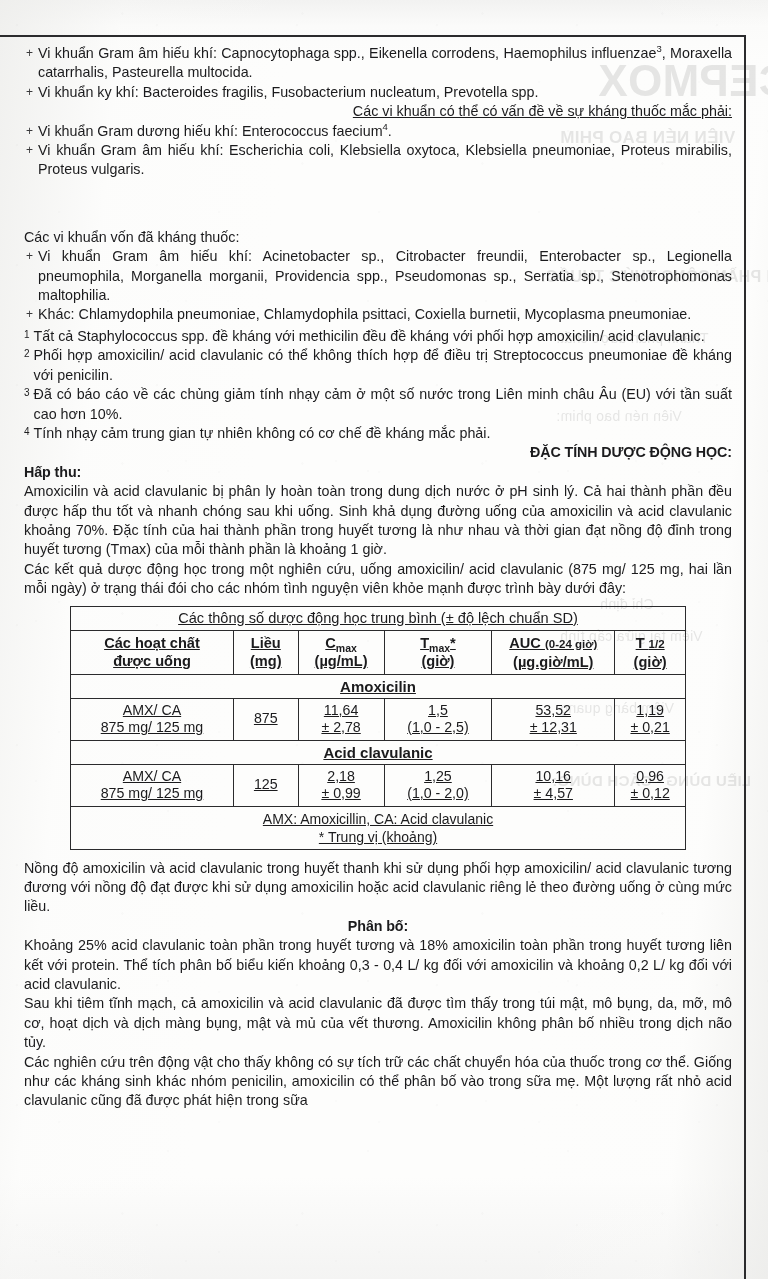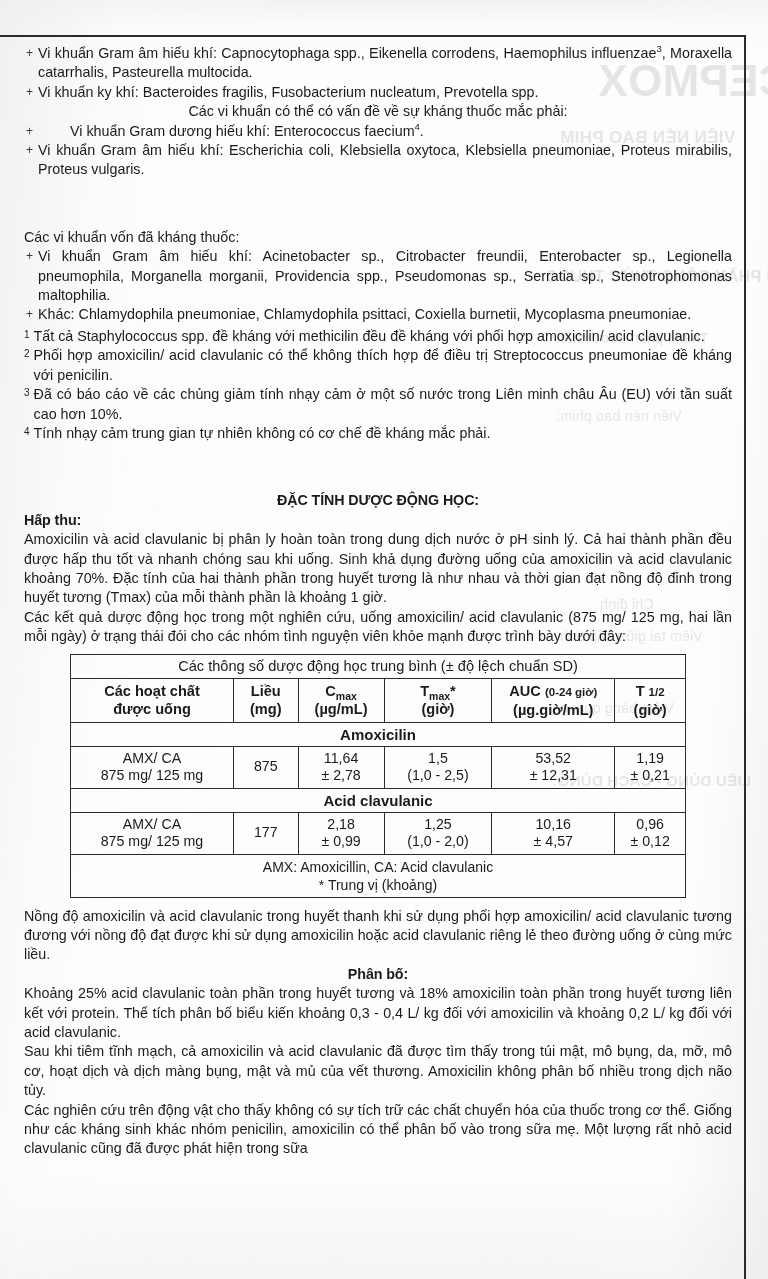--- a/index.html
+++ b/index.html
@@ -130,20 +130,21 @@
     font-size: 14px;
     line-height: 17px;
   }
   table.pk, table.pk td {
     border: 1.6px solid #2b2b2d;
   }
   table.pk td {
     text-align: center;
     vertical-align: middle;
     padding: 3px 2px;
+    text-decoration: underline;
   }
   td.title-cell {
     font-size: 14.6px;
     padding: 5px 2px 6px;
   }
   td.colhead {
     font-weight: bold;
     font-size: 14.6px;
     line-height: 18px;
     padding: 4px 1px 5px;
@@ -201,25 +202,25 @@
       <span class="bullet-text"><span>Vi khuẩn Gram âm hiếu khí:</span>
         <span class="it">Capnocytophaga spp., Eikenella corrodens, Haemophilus influenzae</span><sup>3</sup><span class="it">, Moraxella catarrhalis, Pasteurella multocida.</span></span>
     </div>
 
     <div class="bullet-row">
       <span class="bullet-mark">+</span>
       <span class="bullet-text"><span>Vi khuẩn ky khí:</span>
         <span class="it">Bacteroides fragilis, Fusobacterium nucleatum, Prevotella</span><span> spp.</span></span>
     </div>
 
-    <p style="text-align:center;">Các vi khuẩn có thể có vấn đề về sự kháng thuốc mắc phải:</p>
-
-    <div class="bullet-row">
-      <span class="bullet-mark">+</span>
-      <span class="bullet-text" style="text-align:left;margin-left:32px;"><span>Vi khuẩn Gram dương hiếu khí:</span>
+    <p style="text-align:right;text-decoration:underline;">Các vi khuẩn có thể có vấn đề về sự kháng thuốc mắc phải:</p>
+
+    <div class="bullet-row">
+      <span class="bullet-mark">+</span>
+      <span class="bullet-text" style="text-align:left;"><span>Vi khuẩn Gram dương hiếu khí:</span>
         <span class="it">Enterococcus faecium</span><sup>4</sup><span>.</span></span>
     </div>
 
     <div class="bullet-row">
       <span class="bullet-mark">+</span>
       <span class="bullet-text"><span>Vi khuẩn Gram âm hiếu khí:</span>
         <span class="it">Escherichia coli, Klebsiella oxytoca, Klebsiella pneumoniae, Proteus mirabilis, Proteus vulgaris.</span></span>
     </div>
 
     <p style="text-align:left;margin-top:48px;">Các vi khuẩn vốn đã kháng thuốc:</p>
@@ -249,21 +250,21 @@
     <div class="note-row">
       <span class="note-mark">3</span>
       <span class="note-text">Đã có báo cáo về các chủng giảm tính nhạy cảm ở một số nước trong Liên minh châu Âu (EU) với tần suất cao hơn 10%.</span>
     </div>
 
     <div class="note-row">
       <span class="note-mark">4</span>
       <span class="note-text" style="text-align:left;">Tính nhạy cảm trung gian tự nhiên không có cơ chế đề kháng mắc phải.</span>
     </div>
 
-    <p class="sec-head" style="text-align:center;margin-top:48px;">ĐẶC TÍNH DƯỢC ĐỘNG HỌC:</p>
+    <p class="sec-head" style="text-align:right;">ĐẶC TÍNH DƯỢC ĐỘNG HỌC:</p>
     <p class="sec-head" style="text-align:left;">Hấp thu:</p>
     <p>Amoxicilin và acid clavulanic bị phân ly hoàn toàn trong dung dịch nước ở pH sinh lý. Cả hai thành phần đều được hấp thu tốt và nhanh chóng sau khi uống. Sinh khả dụng đường uống của amoxicilin và acid clavulanic khoảng 70%. Đặc tính của hai thành phần trong huyết tương là như nhau và thời gian đạt nồng độ đỉnh trong huyết tương (Tmax) của mỗi thành phần là khoảng 1 giờ.</p>
     <p>Các kết quả dược động học trong một nghiên cứu, uống amoxicilin/ acid clavulanic (875 mg/ 125 mg, hai lần mỗi ngày) ở trạng thái đói cho các nhóm tình nguyện viên khỏe mạnh được trình bày dưới đây:</p>
 
     <div class="tbl-wrap">
       <table class="pk">
         <colgroup>
           <col style="width:26.5%">
           <col style="width:10.5%">
           <col style="width:14%">
@@ -330,21 +331,21 @@
           </tr>
 
           <tr>
             <td class="group" colspan="6">Acid clavulanic</td>
           </tr>
           <tr>
             <td class="datacell">
               <span>AMX/ CA</span><br>
               <span>875 mg/ 125 mg</span>
             </td>
-            <td class="datacell">177</td>
+            <td class="datacell">125</td>
             <td class="datacell">
               <span>2,18</span><br>
               <span>± 0,99</span>
             </td>
             <td class="datacell">
               <span>1,25</span><br>
               <span>(1,0 - 2,0)</span>
             </td>
             <td class="datacell">
               <span>10,16</span><br>

